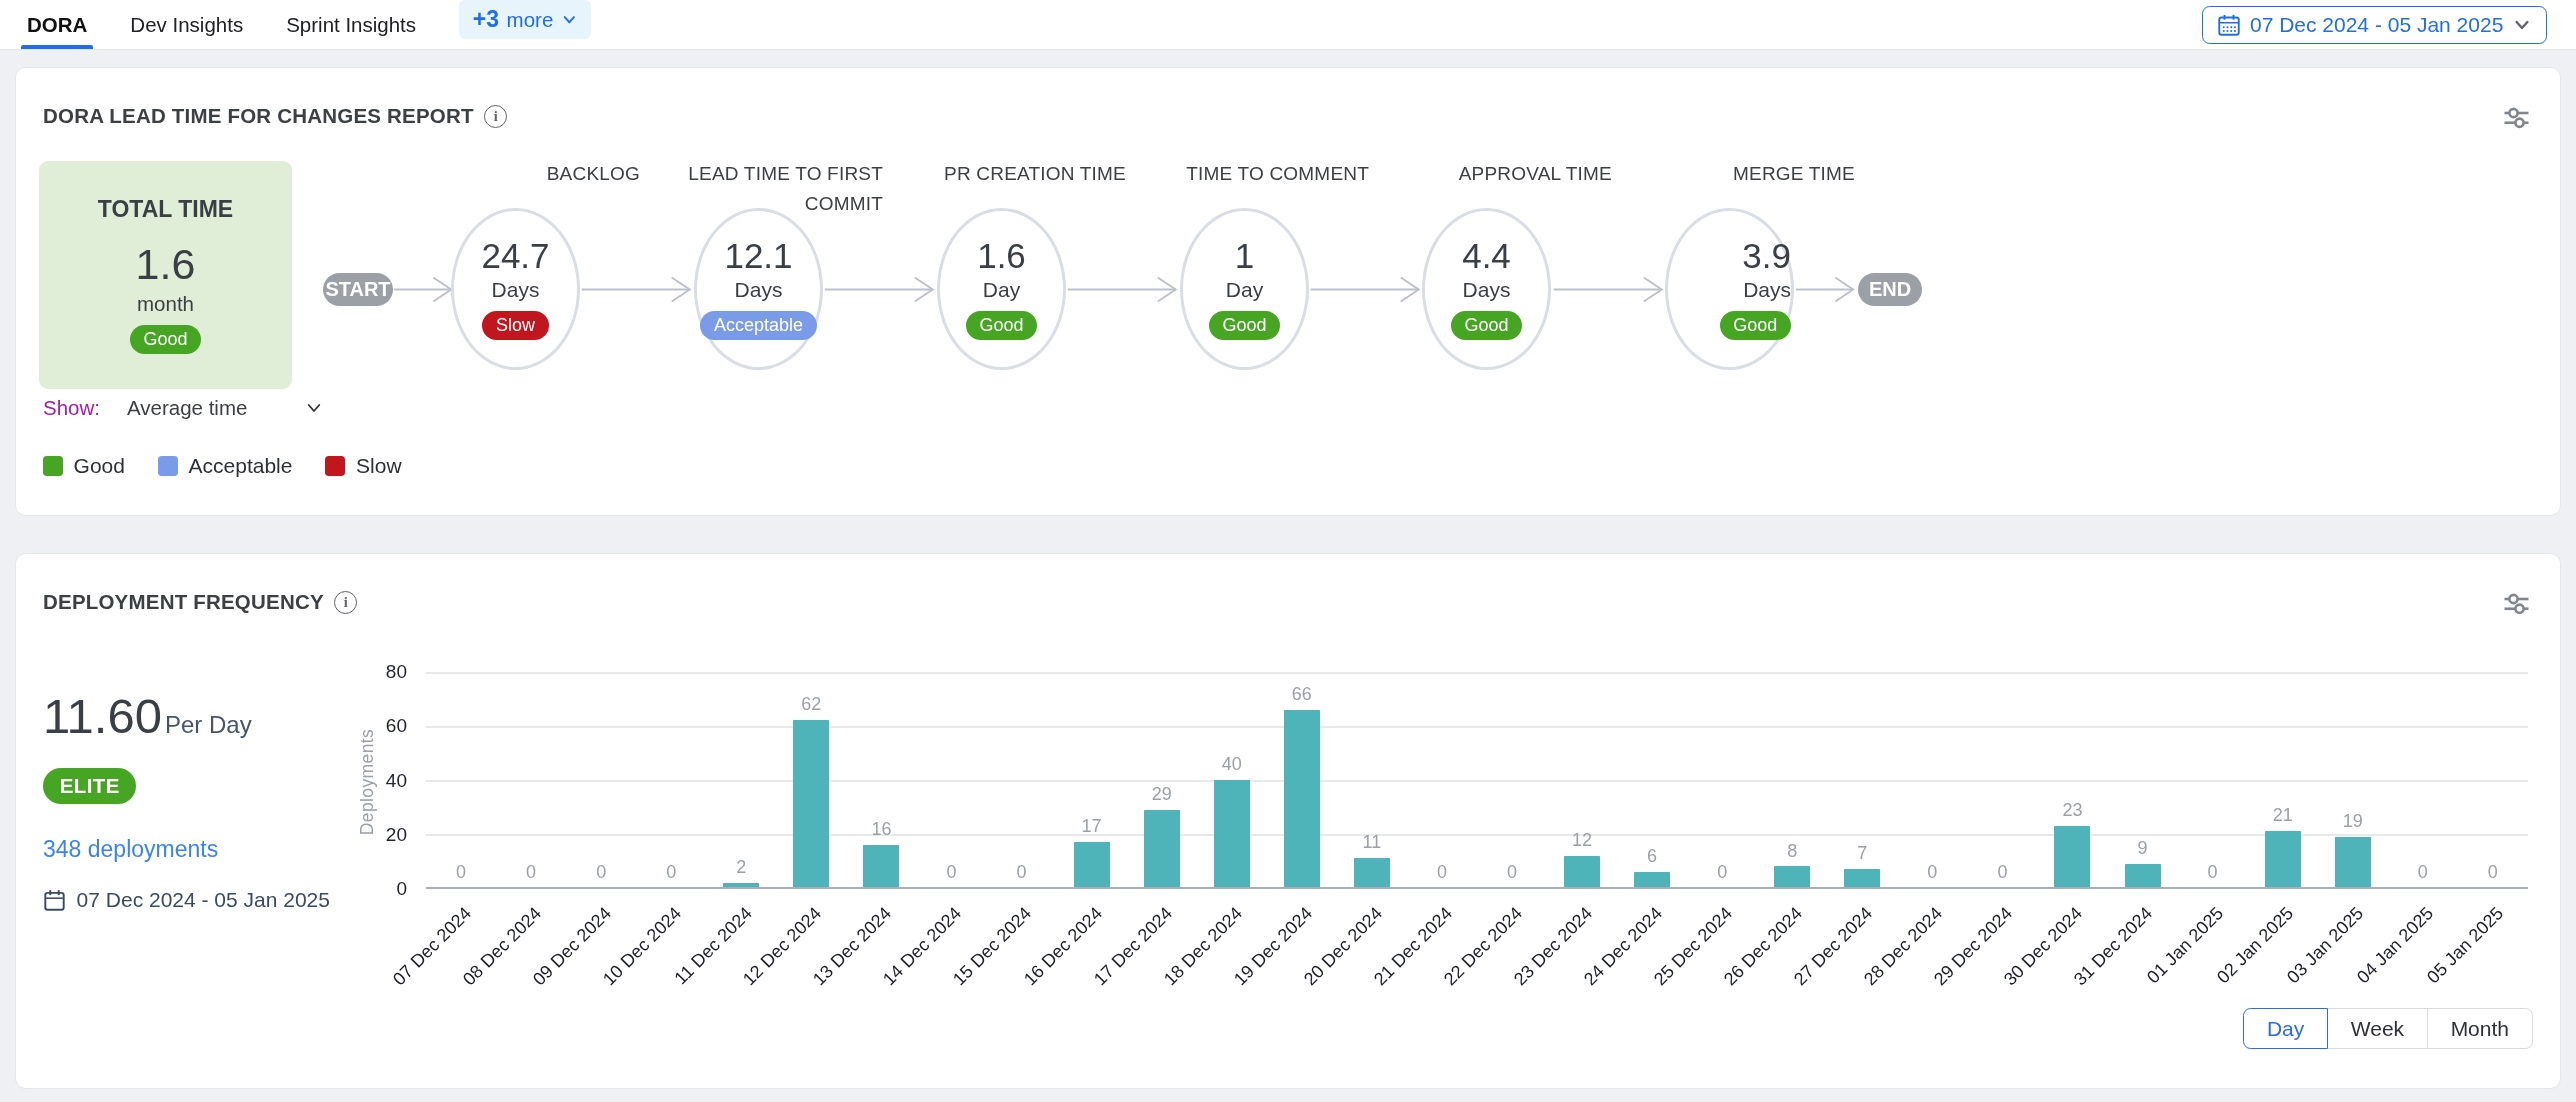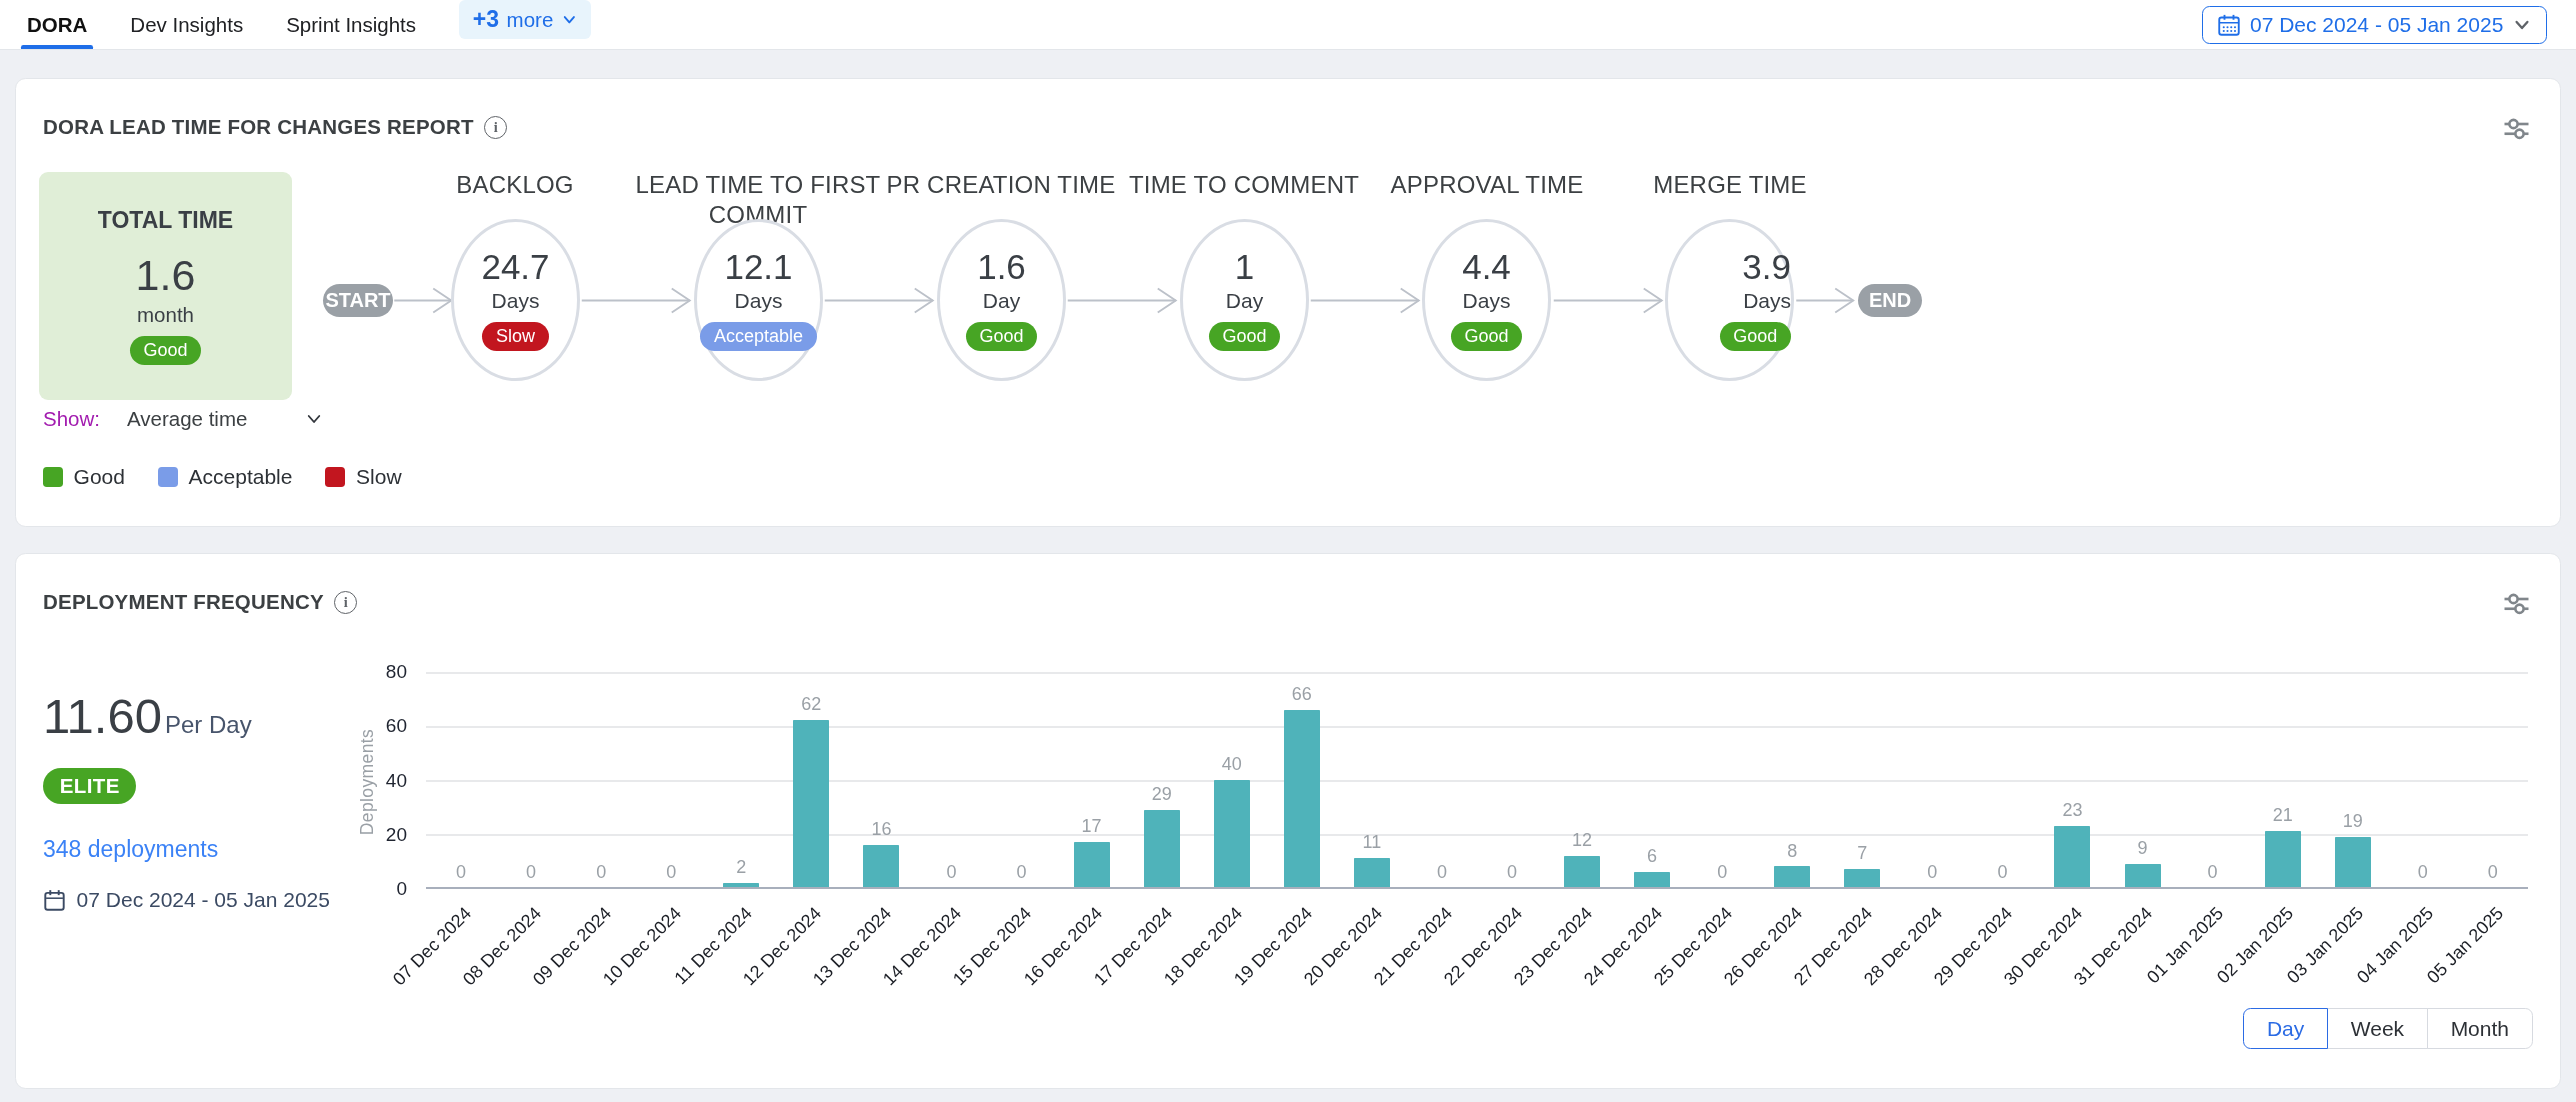--- a/index.html
+++ b/index.html
@@ -14,41 +14,41 @@
   .tab.active::after { content:""; position:absolute; left:-6px; right:-6px; bottom:0; height:3.8px; background:#1f6ee8; border-radius:2.3px 2.3px 0 0; }
   .more-pill { display:flex; align-items:center; gap:7.6px; background:#e8f4fc; color:#1f6ee8; font-size:20.5px;
     padding:6px 13.7px; border-radius:6px; cursor:pointer; }
   .more-plus { font-size:23px; font-weight:bold; }
   .datepicker { position:absolute; right:29px; top:6px; height:38px; display:flex; align-items:center; gap:9px;
     border:1.5px solid #1f6ee8; border-radius:7.6px; padding:0 13.7px; background:#fff; color:#1f6ee8;
     font-size:21px; font-weight:500; cursor:pointer; }
 
   
   .panel { position:absolute; left:15px; width:2546px; background:#fff; border:1.5px solid #e3e6ea; border-radius:10.6px; }
-  #panel-leadtime { top:78px;  height:449px; }
+  #panel-leadtime { top:67px;  height:449px; }
   #panel-deploy   { top:553px; height:536px; }
   .panel-title { position:absolute; left:27px; top:36px; font-size:20.5px; font-weight:600; color:#3c4043;
     letter-spacing:0.2px; display:flex; align-items:center; gap:10.6px; }
   .info-icon { width:23px; height:23px; border:1.5px solid #5f6368; border-radius:50%; color:#5f6368;
     font-size:14.4px; font-weight:bold; display:inline-flex; align-items:center; justify-content:center;
     font-family:"Liberation Serif",serif; cursor:pointer; }
   .sliders-icon { position:absolute; right:27px; top:33px; cursor:pointer; }
 
   
   .total-box { position:absolute; left:23px; top:93px; width:253px; height:228px; background:#e0eed7;
     border-radius:9px; display:flex; flex-direction:column; align-items:center; justify-content:center; }
   .total-label { font-size:23px; font-weight:bold; color:#3a3f45; margin-bottom:20px; }
   .total-value { font-size:43px; color:#3a3f45; line-height:1; }
   .total-unit  { font-size:20.5px; color:#3a3f45; margin-top:6px; }
   .badge { color:#fff; font-size:18px; padding:3.8px 13.7px; border-radius:758px; margin-top:9px; display:inline-block; }
 
   #flow { position:absolute; left:0; top:0; width:100%; height:100%; }
   .flow-pill { position:absolute; top:205px; height:33px; background:#9aa0a6; color:#fff; font-weight:bold;
     font-size:20px; border-radius:758px; display:flex; align-items:center; justify-content:center; padding:0 15px; }
-  .stage-title { position:absolute; top:91px; width:250px; text-align:center; font-size:24px; color:#3c4043;
+  .stage-title { position:absolute; top:91px; width:250px; text-align:right; font-size:19px; color:#3c4043;
     line-height:30px; letter-spacing:0.2px; }
   .stage-circle { position:absolute; top:140px; width:129px; height:162px; background:#fff;
     border:3px solid #d9dde4; border-radius:50%; display:flex; flex-direction:column;
     align-items:center; justify-content:center; }
   .stage-value { font-size:35px; color:#3a3f45; line-height:1.05; }
   .stage-unit  { font-size:21px; color:#3a3f45; margin-top:3px; }
   .flow-arrow { position:absolute; top:205px; }
 
   .show-row { position:absolute; left:27px; top:328px; display:flex; align-items:center; font-size:20.5px; cursor:pointer; }
   .show-label { color:#a21caf; margin-right:27px; }

